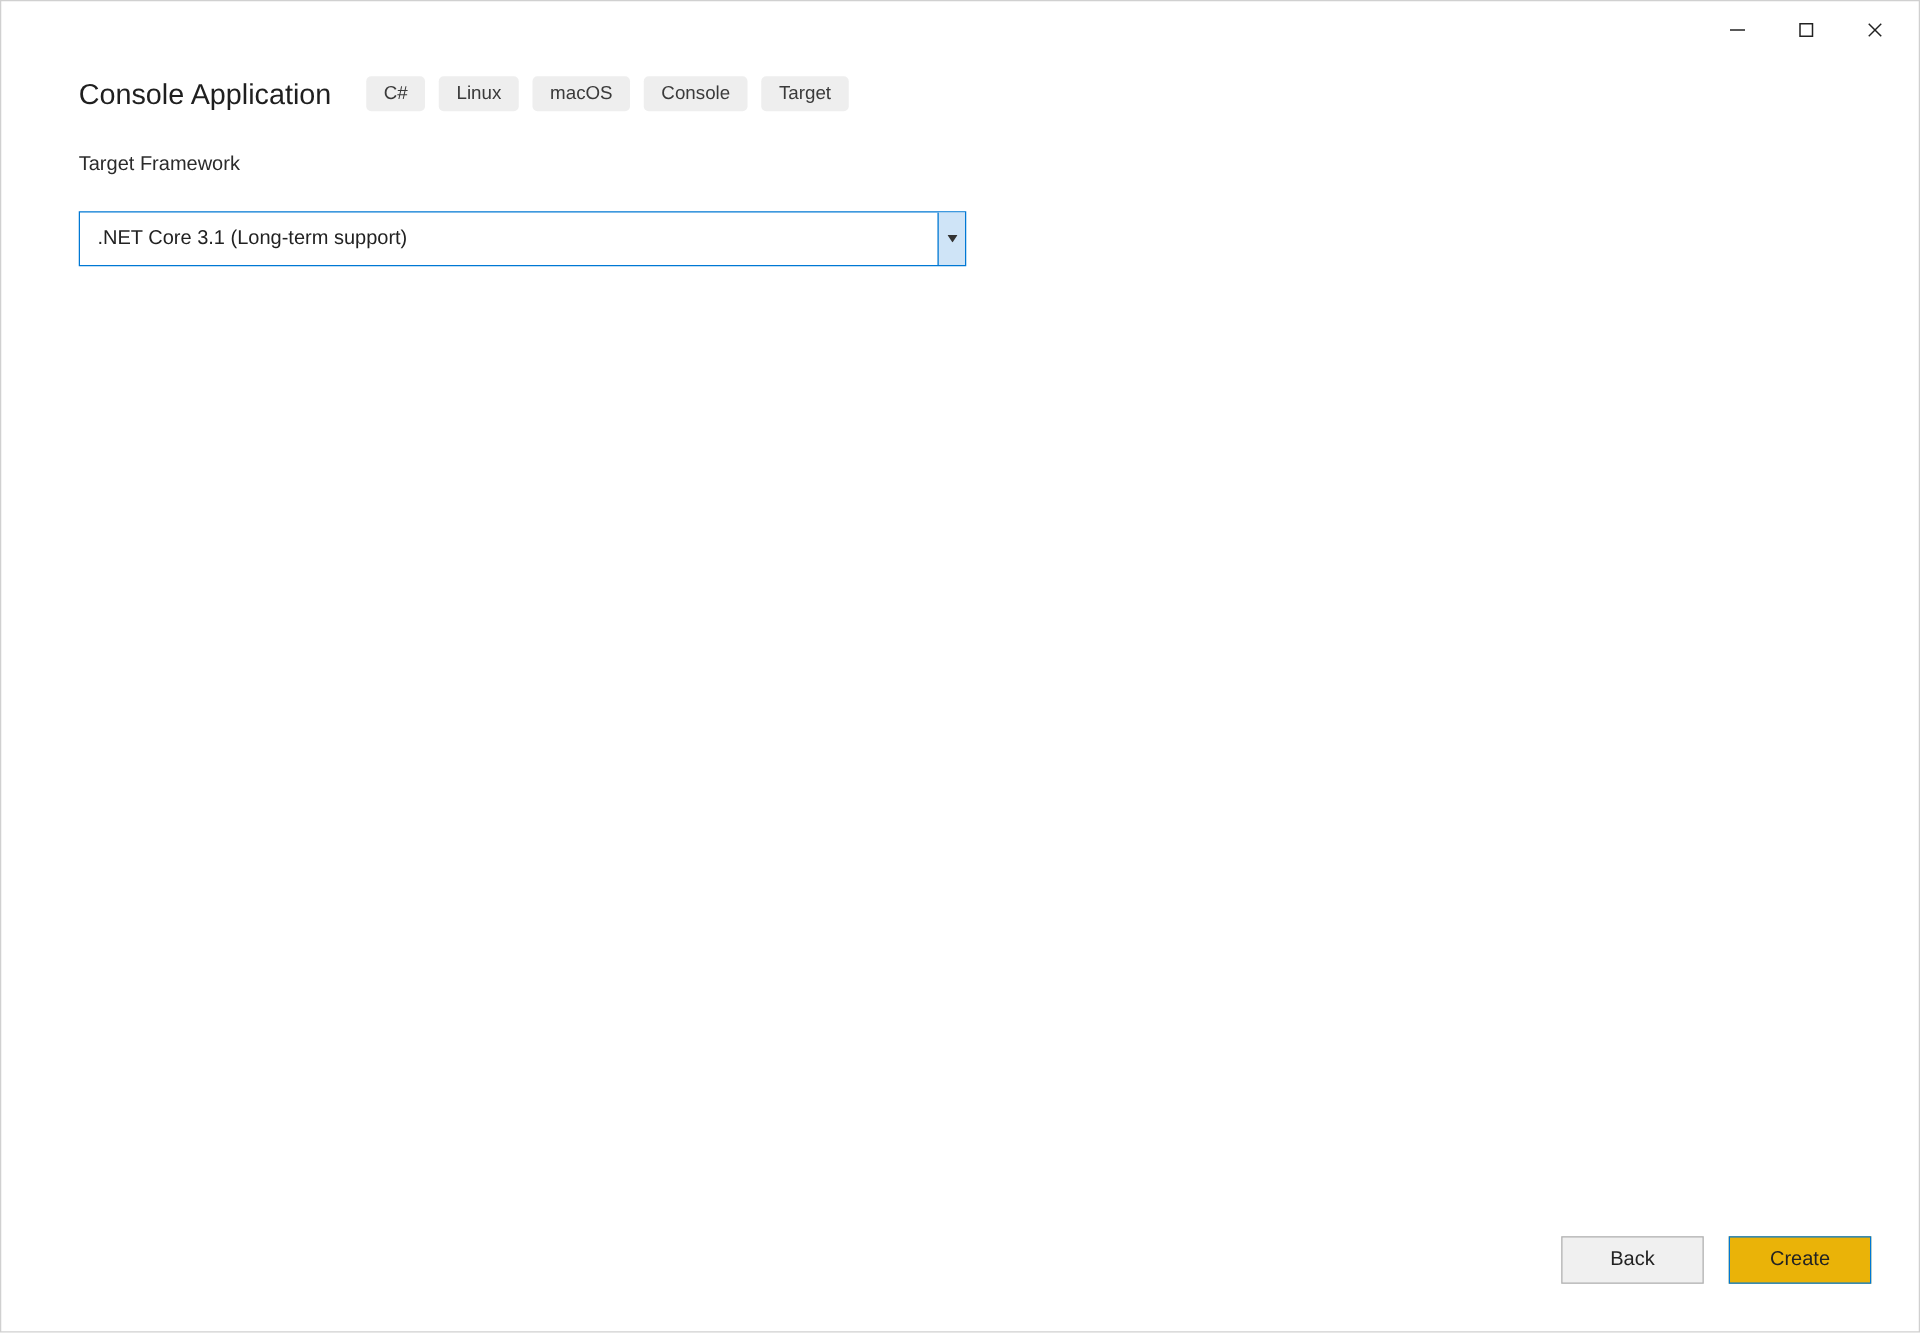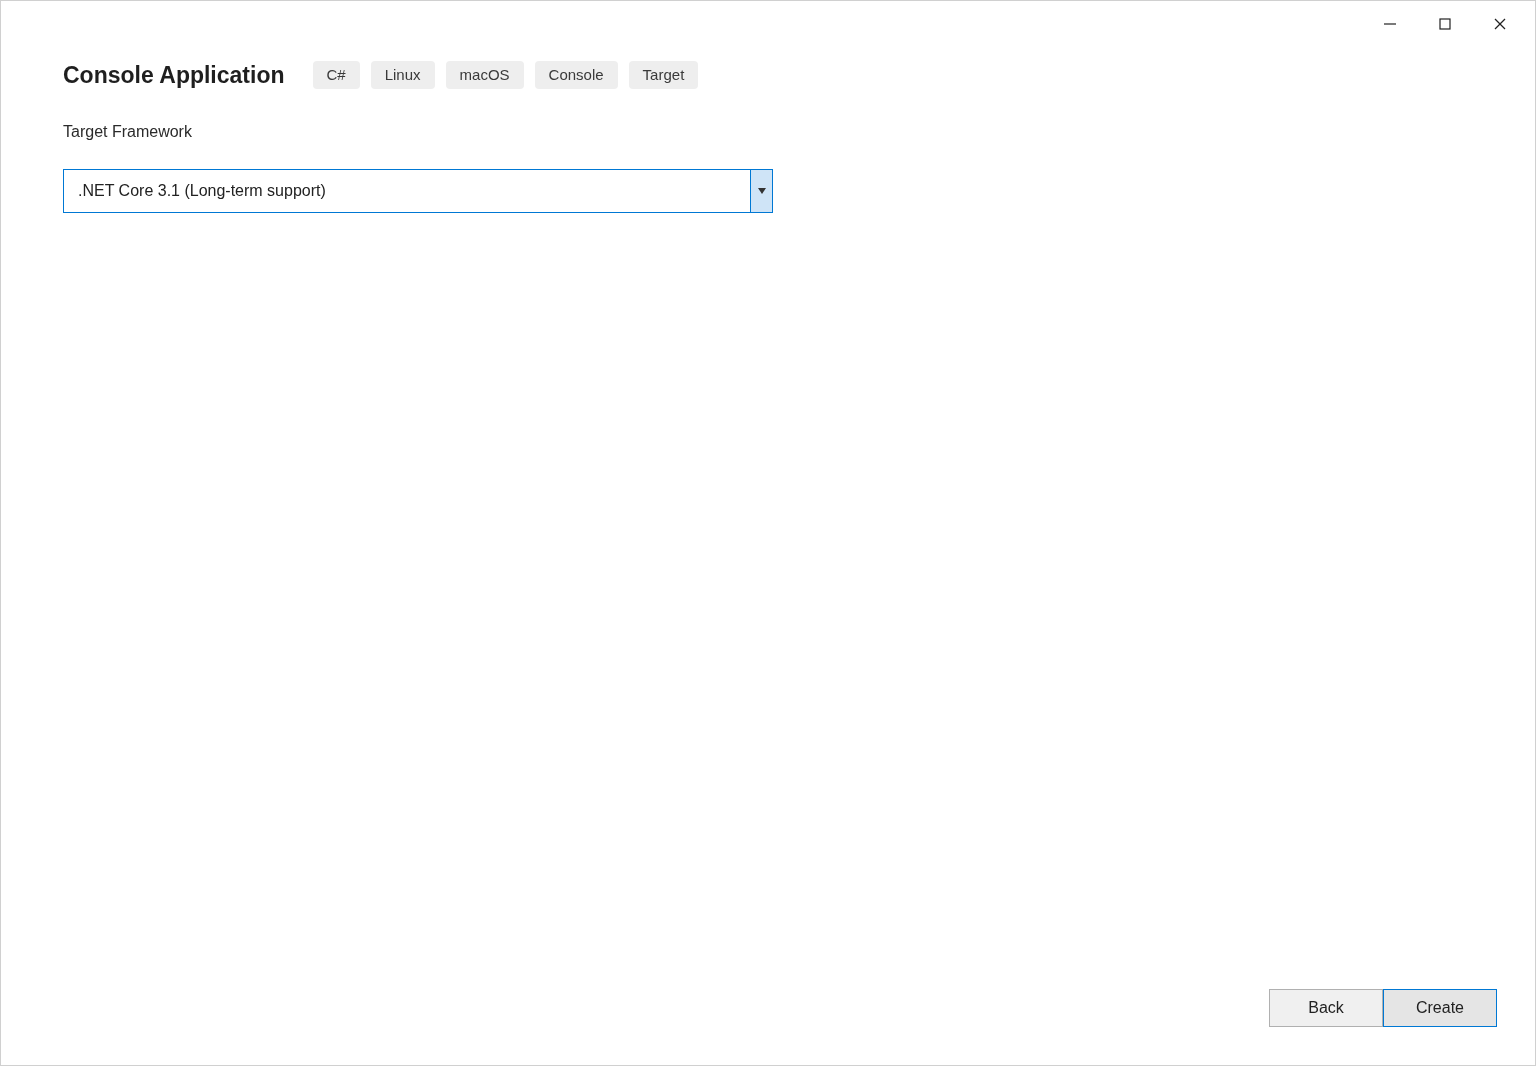--- a/index.html
+++ b/index.html
@@ -55,21 +55,21 @@
       letter-spacing: 0.2px;
     }
     .template-row {
       display: flex;
       align-items: center;
       gap: 28px;
       margin-bottom: 34px;
     }
     .template-name {
       font-size: 23px;
-      font-weight: 700;
+      font-weight: 400;
       color: #1f1f1f;
     }
     .tags {
       display: flex;
       gap: 11px;
     }
     .tag {
       background: #eeeeee;
       color: #3a3a3a;
       font-size: 15px;
@@ -109,38 +109,38 @@
     }
     .dropdown-arrow svg {
       width: 8px;
       height: 6px;
     }
     .footer {
       position: absolute;
       bottom: 38px;
       right: 38px;
       display: flex;
-      gap: 0;
+      gap: 20px;
     }
     .btn {
       width: 114px;
       height: 38px;
       font-size: 16px;
       font-family: inherit;
       border: 1px solid #b0b0b0;
       background: #f0f0f0;
       color: #222;
       cursor: pointer;
       display: flex;
       align-items: center;
       justify-content: center;
     }
     .btn-primary {
       border: 1.5px solid #0078d4;
-      background: #e5e5e5;
+      background: #eab308;
     }
   </style>
 </head>
 <body>
 
 <div class="titlebar">
   <button class="titlebar-btn">
     <svg viewBox="0 0 14 14">
         <line x1="1" y1="7" x2="13" y2="7" stroke="#222" stroke-width="1.2"></line>
       </svg>

